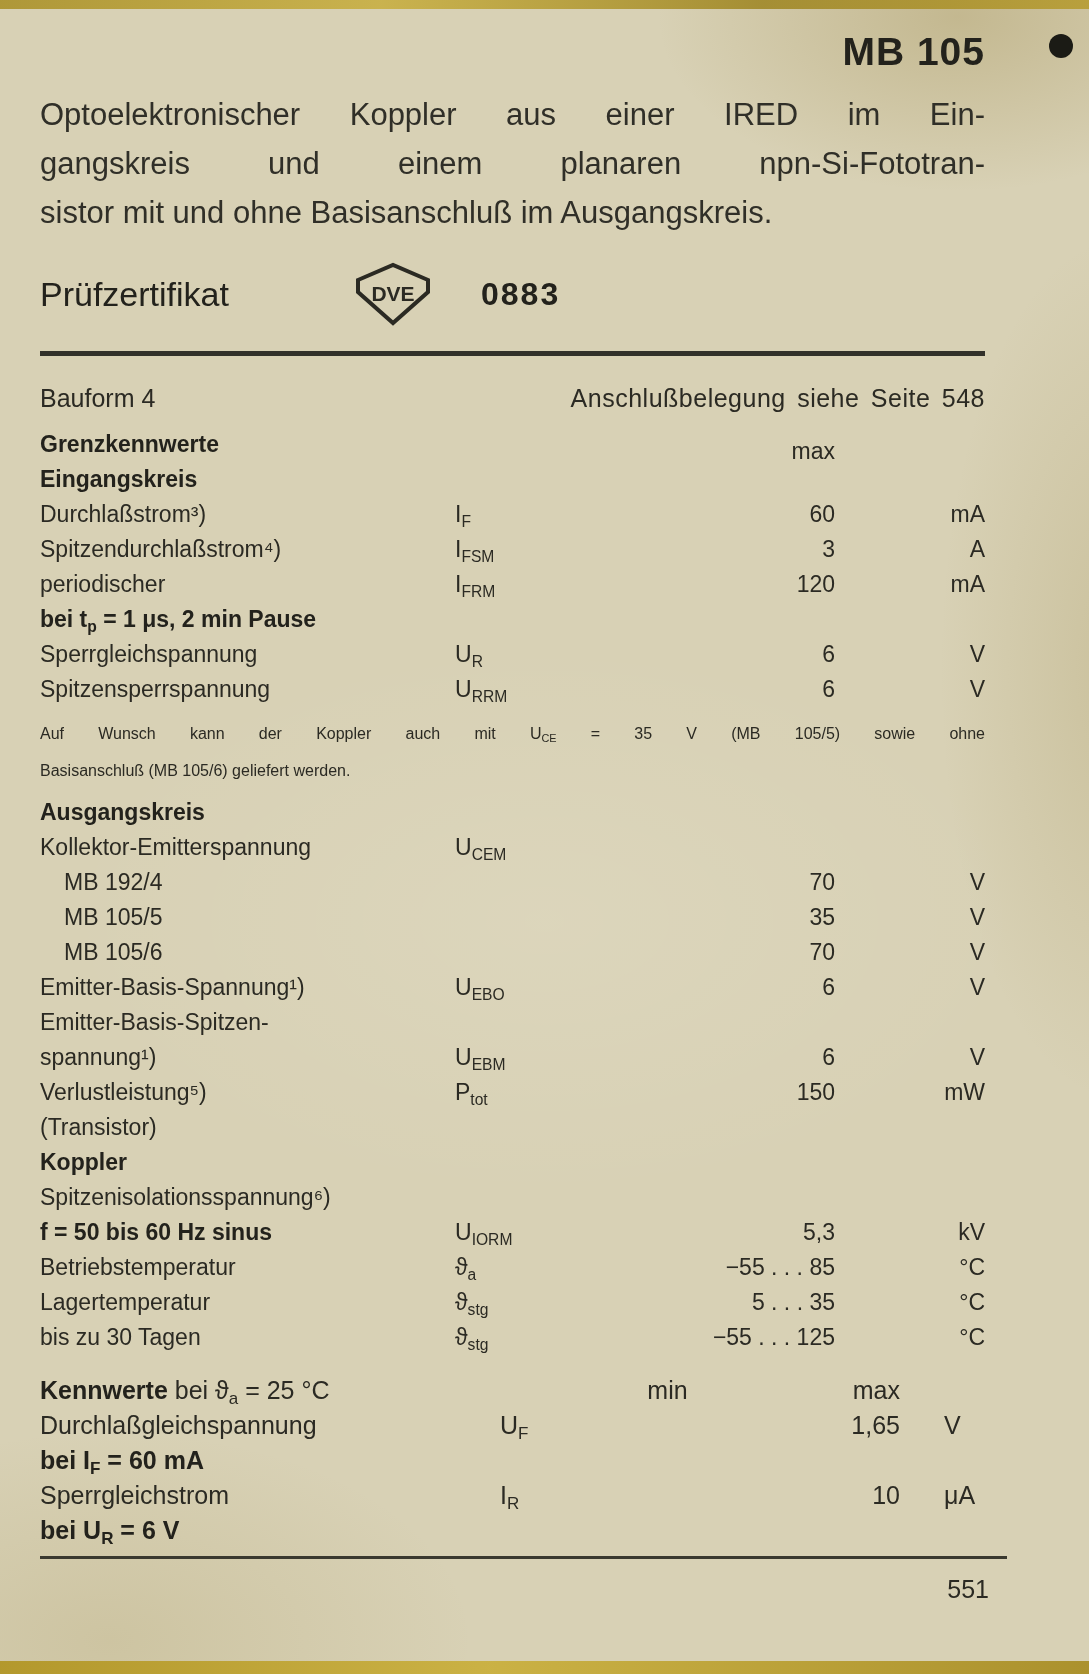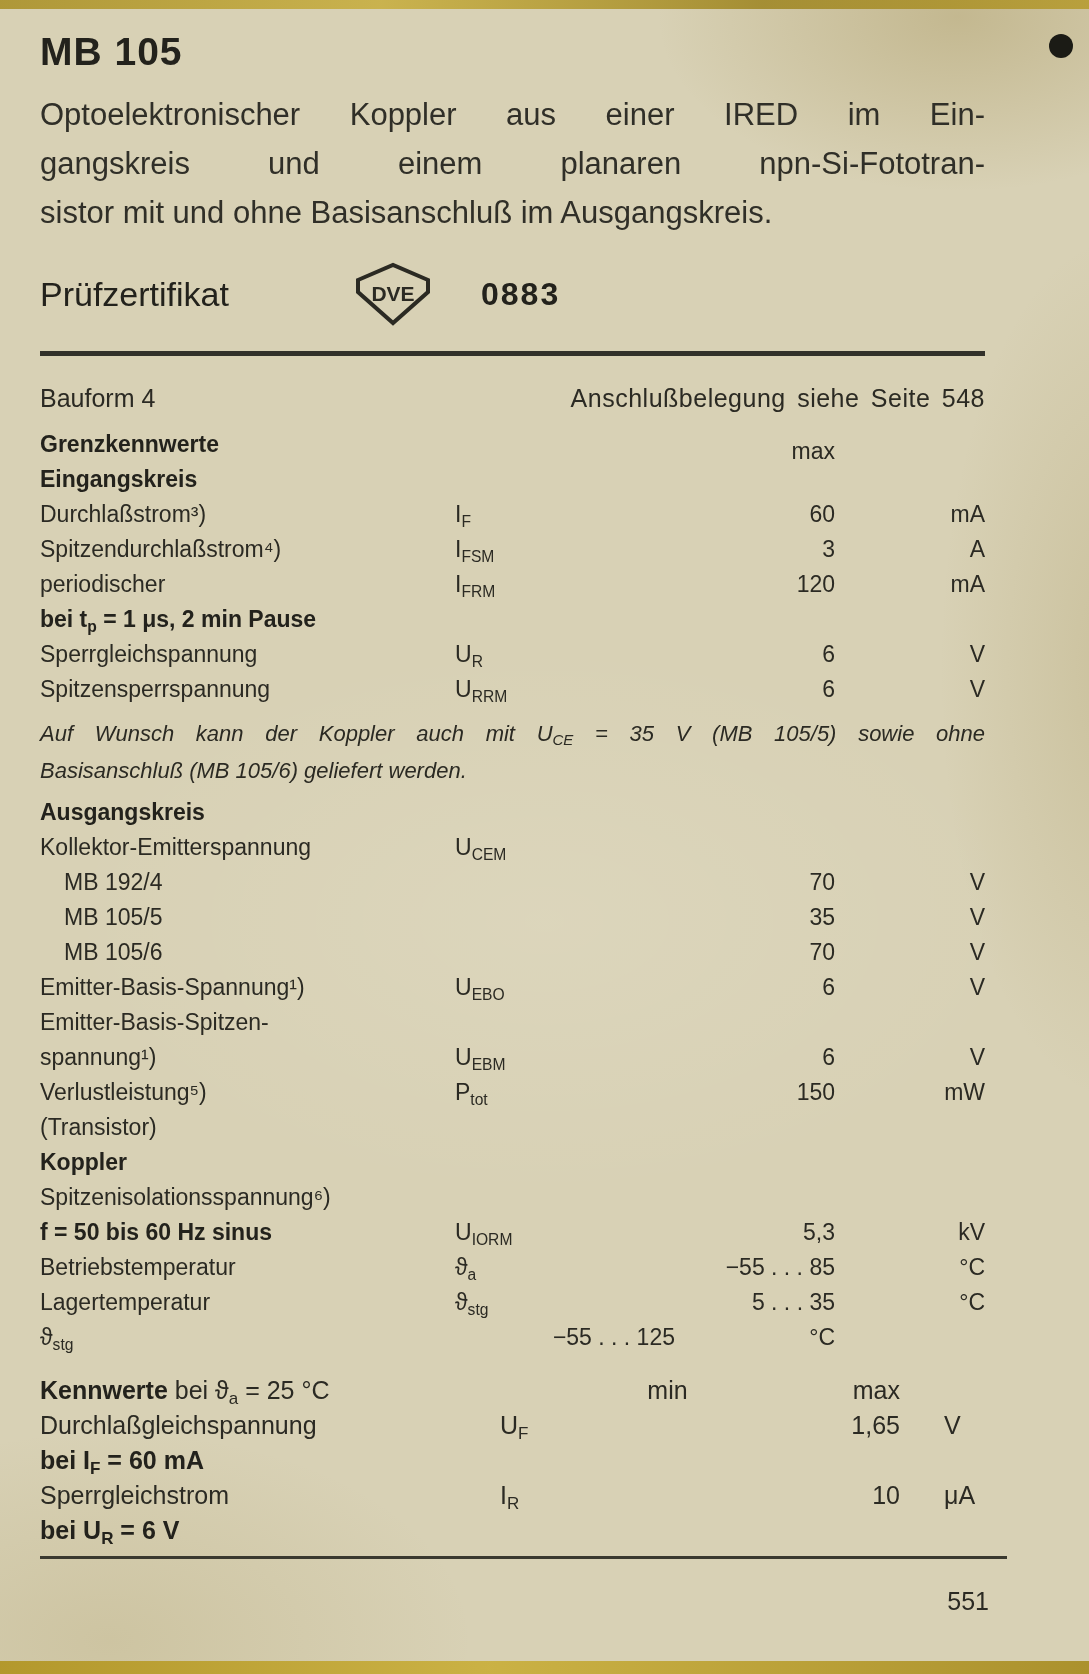--- a/index.html
+++ b/index.html
@@ -25,21 +25,21 @@
     opacity:.85;
   }
   .strip-bottom {
     position:absolute; bottom:0; left:0; right:0; height:13px;
     background:linear-gradient(90deg,#b0931f,#c9ae38 45%,#a68a1e);
     opacity:.9;
   }
 
   .content { position:relative; padding:30px 104px 0 40px; }
 
-  .title-row { position:relative; }
+  .title-row { position:relative;text-align:right; }
   .part-title { font-size:39px; font-weight:bold; letter-spacing:1px; color:#23221c; }
   .dot {
     position:absolute; right:-88px; top:4px;
     width:24px; height:24px; border-radius:50%;
     background:#1b1b15;
   }
 
   .desc { margin-top:16px; font-size:31px; line-height:49px; color:#302f28; }
   .jline { text-align:justify; text-align-last:justify; }
 
@@ -76,27 +76,27 @@
   .k-min { text-align:center; }
   .k-max { text-align:right; white-space:nowrap; }
   .k-unit { text-align:left; padding-left:44px; white-space:nowrap; }
 
   .b { font-weight:bold; color:#23221c; }
   .cond { font-weight:bold; color:#23221c; }
   .grenz-head { margin-top:14px; }
   .max-head { transform:translateY(7px); }
   .kenn-head { margin-top:18px; }
 
-  .note-para { margin:8px 0 6px 0; font-size:22px; line-height:37px;font-style:italic; }
+  .note-para { margin:8px 0 6px 0; font-size:16px; line-height:37px; }
 
   sub { font-size:.68em; vertical-align:-0.3em; line-height:0; letter-spacing:0; }
 
   .footer { position:absolute; left:40px; right:82px; top:1556px; }
   .foot-rule { height:3px; background:#3a392f; }
-  .page-num { text-align:right; font-size:25px; margin-top:28px; padding-right:18px; color:#2b2a23; }
+  .page-num { text-align:right; font-size:25px; margin-top:16px; padding-right:18px; color:#2b2a23; }
 </style>
 </head>
 <body>
 
 <div class="page">
   <div class="strip-top"></div>
   <div class="strip-bottom"></div>
 
   <div class="content">
 
@@ -249,20 +249,21 @@
       <span class="c-val">−55 . . . 85</span>
       <span class="c-unit">°C</span>
     </div>
     <div class="t-row">
       <span class="c-label">Lagertemperatur</span>
       <span class="c-sym"><span>ϑ</span><sub>stg</sub></span>
       <span class="c-val">5 . . . 35</span>
       <span class="c-unit">°C</span>
     </div>
     <div class="t-row">
+      <span class="c-label">bis zu 30 Tagen</span>
       <span class="c-sym"><span>ϑ</span><sub>stg</sub></span>
       <span class="c-val">−55 . . . 125</span>
       <span class="c-unit">°C</span>
     </div>
 
     <div class="k-row kenn-head">
       <span><span class="b">Kennwerte</span><span> bei ϑ</span><sub>a</sub><span> = 25 °C</span></span>
       <span class="k-sym"></span>
       <span class="k-min">min</span>
       <span class="k-max">max</span>

